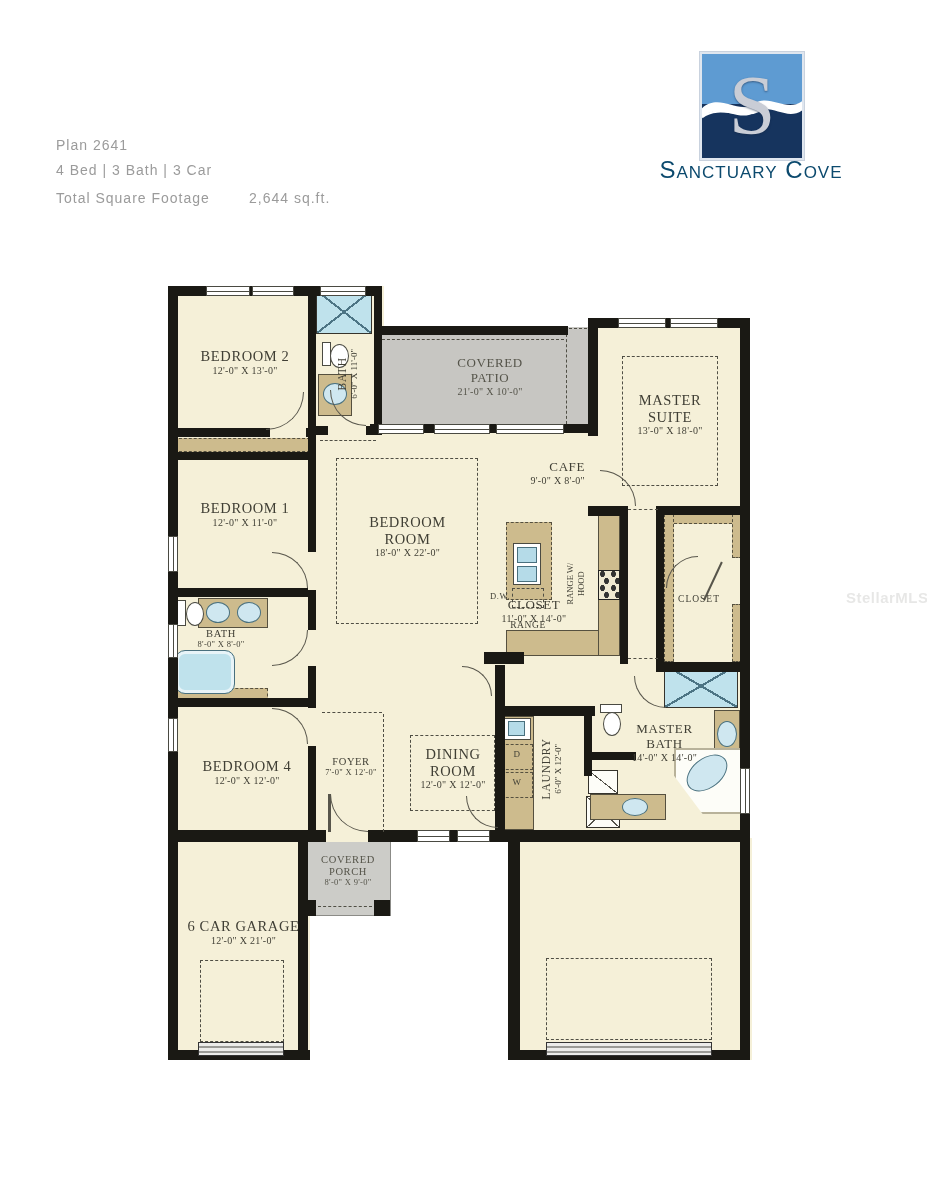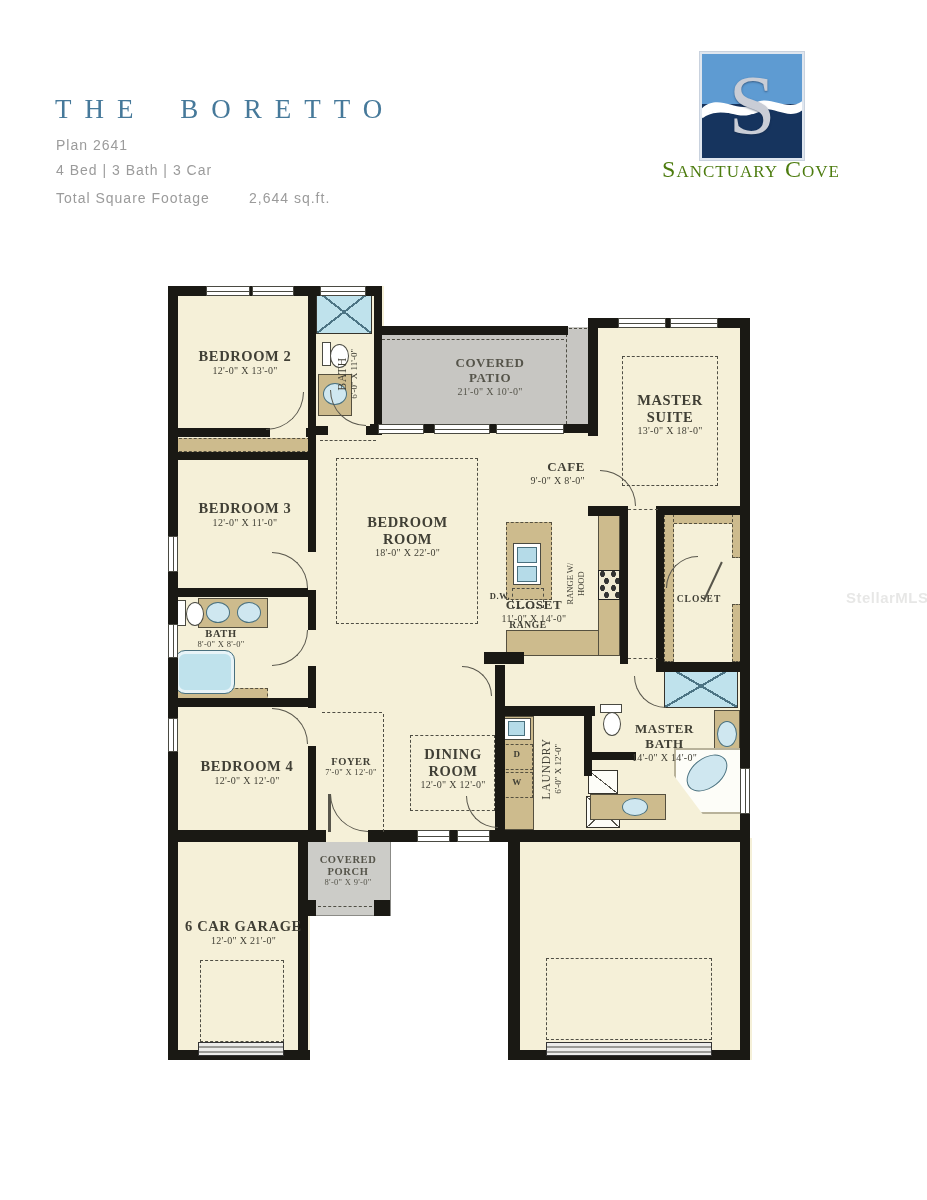--- a/index.html
+++ b/index.html
@@ -12,22 +12,22 @@
          font-family:"Liberation Sans",sans-serif;}
   .sqval{position:absolute;left:249px;color:#9b9b9b;font-size:14px;letter-spacing:1px;
          font-family:"Liberation Sans",sans-serif;}
   .logo{position:absolute;left:700px;top:52px;width:100px;height:104px;background:#16345e;
         border:2px solid #dfe6ef;box-shadow:0 0 0 1px #c9d2de;}
   .logo .top{position:absolute;left:0;top:0;width:100%;height:48%;background:#5e9bd2;}
   .logo svg{position:absolute;left:0;top:36px;width:100%;height:34px;}
   .logo .mono{position:absolute;left:0;top:2px;width:100%;text-align:center;font-size:84px;
         line-height:100px;color:#c9cdd6;text-shadow:0 1px 2px rgba(20,40,70,.55);
         font-family:"Liberation Serif",serif;}
-  .brand{position:absolute;left:600px;top:156px;width:302px;text-align:center;color:#4d7c0f;
-        font-size:24px;letter-spacing:1px;font-variant:small-caps;font-family:Liberation Serif, serif;}
+  .brand{position:absolute;left:600px;top:156px;width:302px;text-align:center;color:#0c4a6e;
+        font-size:24px;letter-spacing:1px;font-variant:small-caps;font-family:Liberation Sans, sans-serif;}
   
   .room{position:absolute;background:#f5f0d8;}
   .gray{position:absolute;background:#c7c6c2;}
   .wall{position:absolute;background:#1a1914;}
   .gap{position:absolute;background:#f5f0d8;}
   .tan{position:absolute;background:#cdbb8d;border:1px solid #55503f;box-sizing:border-box;}
   .dash{position:absolute;border:1.6px dashed #4f4e44;box-sizing:border-box;}
   .dline-h{position:absolute;border-top:1.8px dashed #4f4e44;}
   .dline-v{position:absolute;border-left:1.8px dashed #4f4e44;}
   .winh{position:absolute;background:#fff;border:1.2px solid #4a4a42;box-sizing:border-box;height:10px;}
@@ -51,38 +51,37 @@
   .white-oval{position:absolute;background:#fff;border:1.2px solid #4a4a42;border-radius:50%;box-sizing:border-box;}
   .trect{position:absolute;background:#fff;border:1.2px solid #4a4a42;box-sizing:border-box;}
   .tub{position:absolute;background:#bfe2ec;border:1.5px solid #49707e;border-radius:10px;box-sizing:border-box;
        box-shadow:inset 0 0 0 3px #e8f4f8;}
   .cook{position:absolute;background:#efe9d2;border:1.4px solid #222;box-sizing:border-box;
      background-image:radial-gradient(#333 2.2px,transparent 2.6px),radial-gradient(#333 2.2px,transparent 2.6px);
      background-size:11px 14px;background-position:2px 3px,9px 10px;}
   .gdoor{position:absolute;background:repeating-linear-gradient(to bottom,#ececea 0 3px,#9a9a96 3px 5px);
      border:1px solid #333;box-sizing:border-box;}
   .lbl{position:absolute;text-align:center;color:#403f35;line-height:1.15;letter-spacing:.6px;}
-  .lbl .nm{display:block;font-size:13px;font-weight:bold;}
+  .lbl .nm{display:block;font-size:13px;}
   .lbl .dm{display:block;font-size:10px;letter-spacing:.3px;}
   .lbl.lg .nm{font-size:14.5px;}
   .lbl.sm .nm{font-size:10.5px;}
   .lbl.sm .dm{font-size:8.5px;}
   .vlbl{position:absolute;display:flex;align-items:center;justify-content:center;}
   .vlbl>div{transform:rotate(-90deg);text-align:center;color:#403f35;line-height:1.25;white-space:nowrap;}
   .vlbl .nm{display:block;font-size:11.5px;letter-spacing:.8px;}
   .vlbl .dm{display:block;font-size:9px;}
   .wm{position:absolute;left:846px;top:589px;color:rgba(120,120,115,.18);font-size:15px;font-weight:700;
       font-family:"Liberation Sans",sans-serif;letter-spacing:.5px;}
 </style>
 </head>
 <body>
 
 <div class="page">
 
-  <div class="title">THE BORETTO</div>
   <div class="hline" style="top:137px;">Plan 2641</div>
   <div class="hline" style="top:162px;">4 Bed | 3 Bath | 3 Car</div>
   <div class="hline" style="top:190px;">Total Square Footage</div>
   <div class="sqval" style="top:190px;">2,644 sq.ft.</div>
 
   <div class="logo">
     <div class="top"></div>
     <svg viewBox="0 0 100 30" preserveAspectRatio="none">
       <path d="M0,16 C18,2 36,22 52,12 C68,3 84,20 100,10 L100,18 C84,28 68,10 52,20 C36,29 18,10 0,24 Z" fill="#ffffff"></path>
       <path d="M0,24 C18,12 40,26 58,18 C76,11 90,22 100,16" fill="none" stroke="#ffffff" stroke-width="2"></path>
@@ -262,21 +261,21 @@
     <span class="nm">COVERED</span>
       <span class="nm">PATIO</span>
       <span class="dm">21'-0" X 10'-0"</span>
     </div>
   <div class="lbl lg" style="left:610px;top:392px;width:120px;">
     <span class="nm">MASTER</span>
       <span class="nm">SUITE</span>
       <span class="dm">13'-0" X 18'-0"</span>
     </div>
   <div class="lbl lg" style="left:180px;top:500px;width:130px;">
-    <span class="nm">BEDROOM 3</span>
+    <span class="nm">BEDROOM 1</span>
       <span class="dm">12'-0" X 11'-0"</span>
     </div>
   <div class="lbl lg" style="left:340px;top:514px;width:135px;">
     <span class="nm">BEDROOM</span>
       <span class="nm">ROOM</span>
       <span class="dm">18'-0" X 22'-0"</span>
     </div>
   <div class="lbl" style="left:490px;top:460px;width:95px;text-align:right;">
     <span class="nm">CAFE</span>
       <span class="dm">9'-0" X 8'-0"</span>

